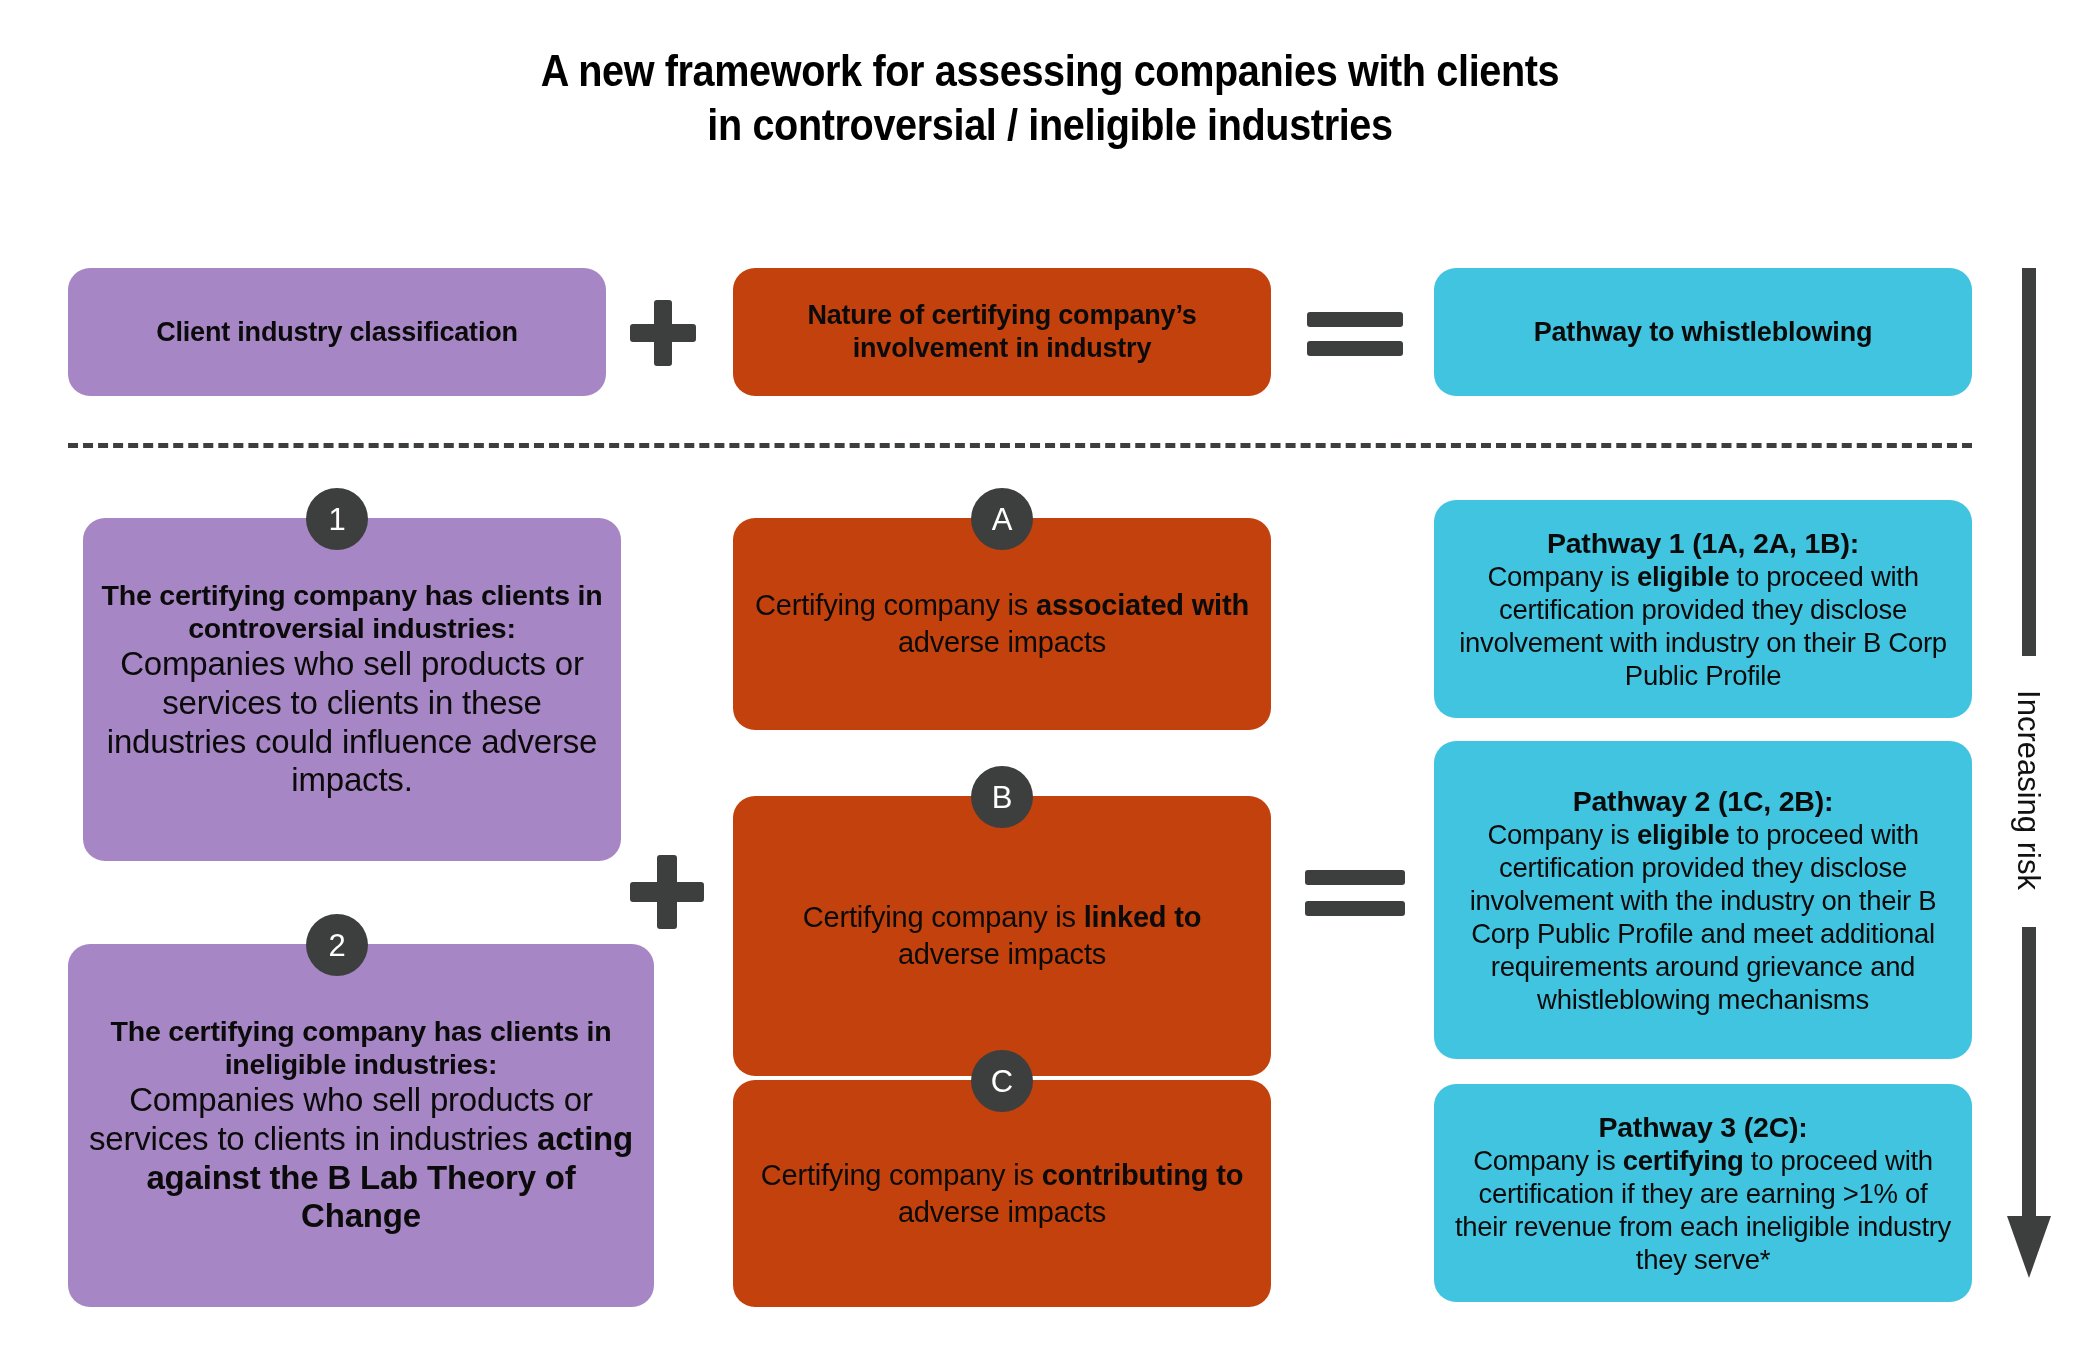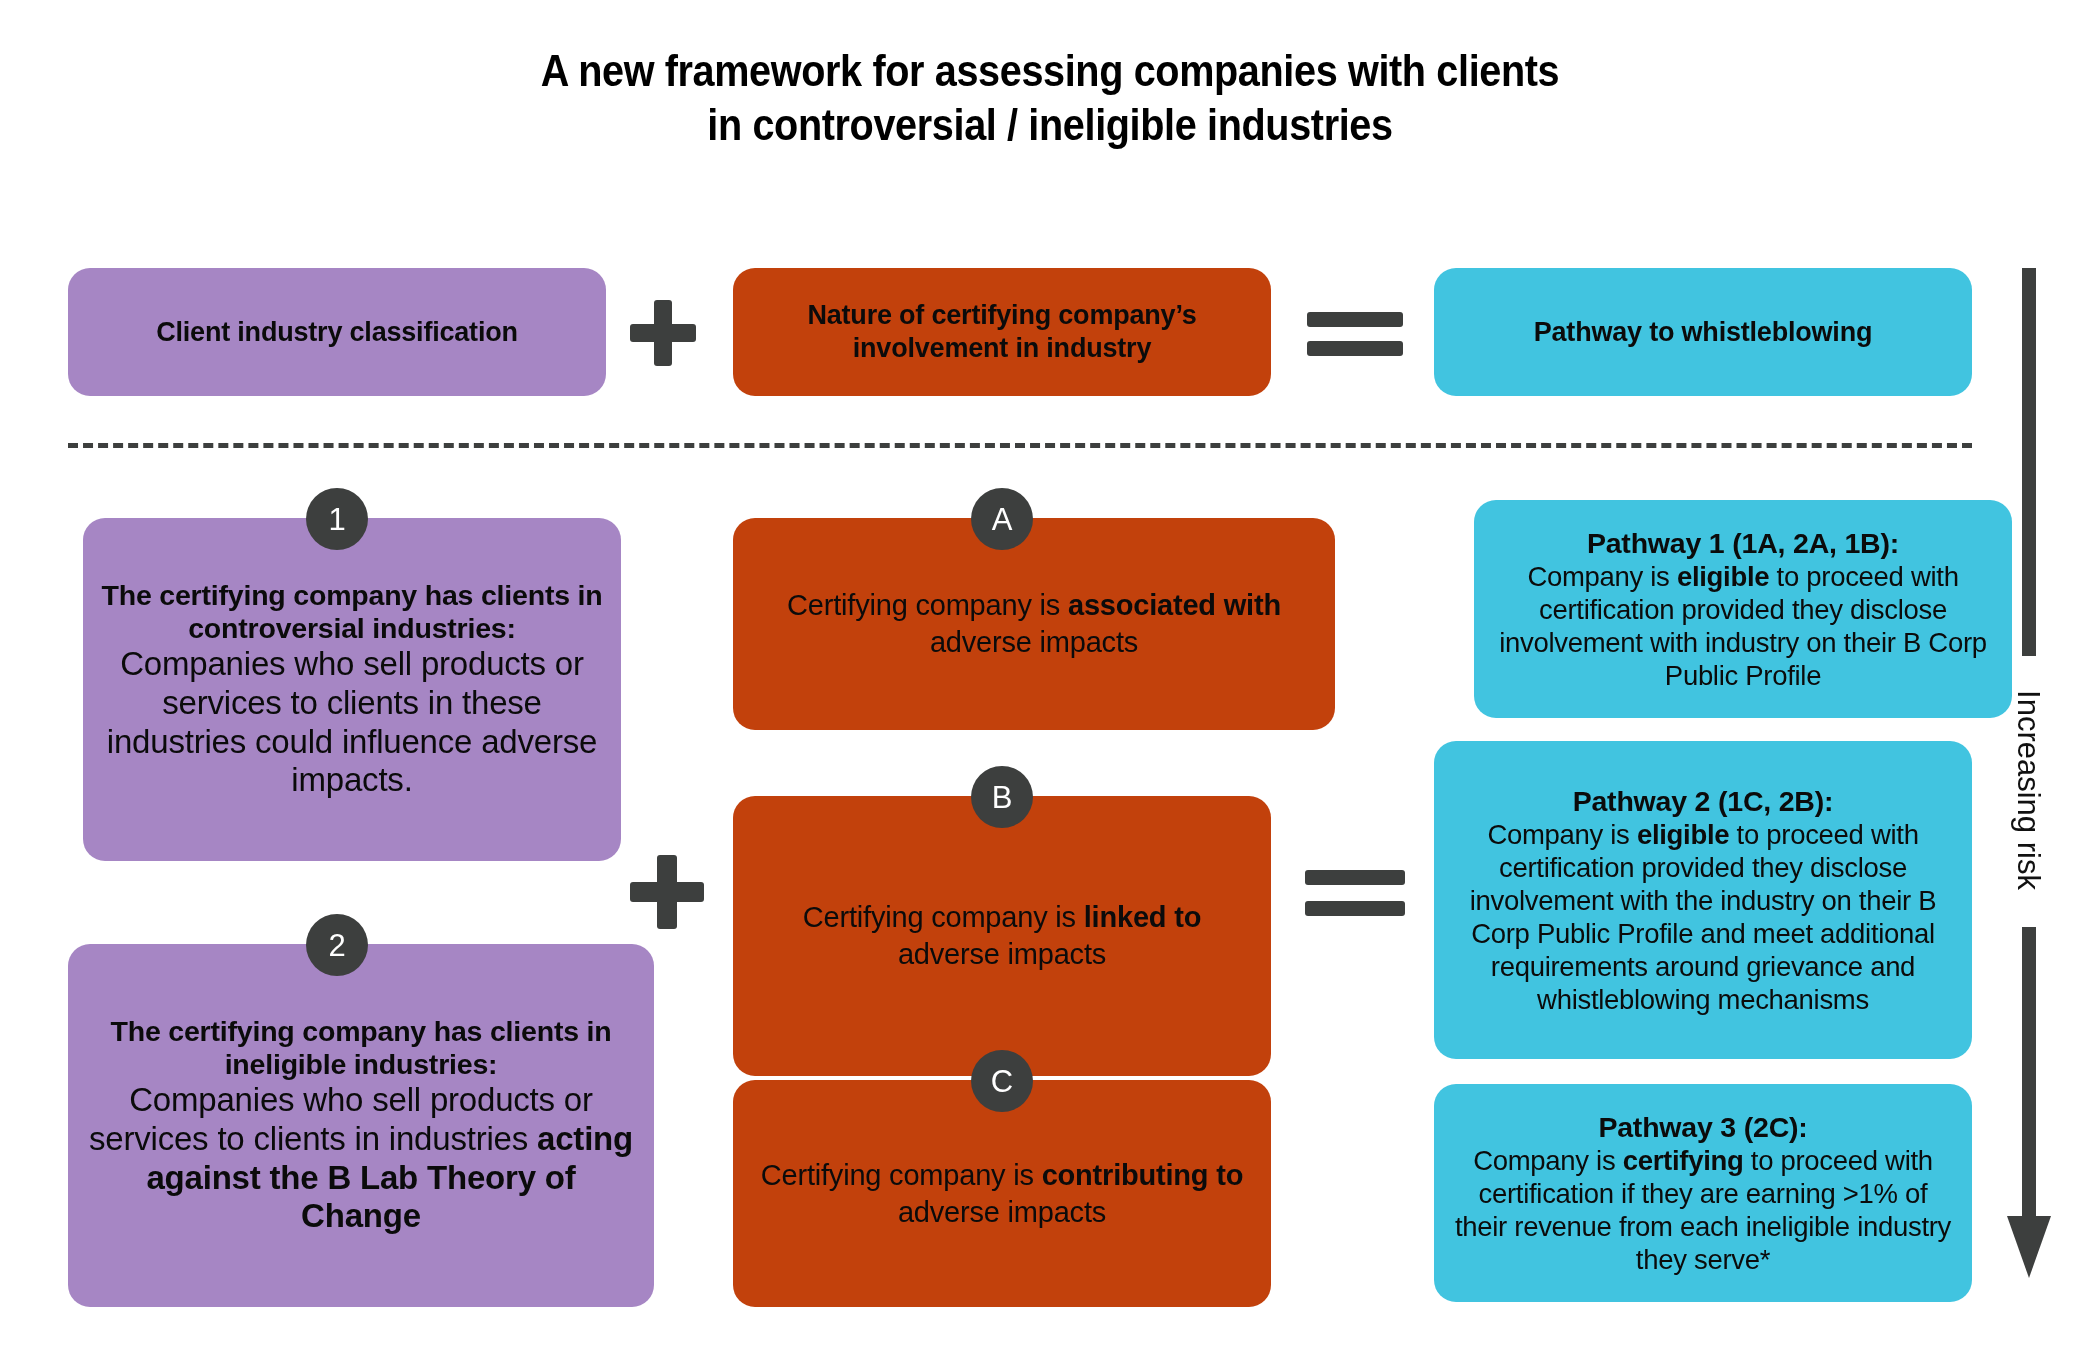--- a/index.html
+++ b/index.html
@@ -126,36 +126,36 @@
   }
   .purple-body {
     font-weight: normal;
     font-size: 33px;
     line-height: 1.17;
     letter-spacing: -0.2px;
   }
   .purple-body b { font-weight: bold; }
 
   
-  #box-a { left: 733px;  top: 518px; width: 602px; height: 212px; }
+  #box-a { left: 733px;  top: 518px; width: 538px; height: 212px; }
   #badge-a { left: 971px; top: 488px; }
   #box-b { left: 733px;  top: 796px; width: 538px; height: 280px; }
   #badge-b { left: 971px; top: 766px; }
   #box-c { left: 733px;  top: 1080px; width: 538px; height: 227px; }
   #badge-c { left: 971px; top: 1050px; }
 
   .green-text {
     font-size: 29px;
     line-height: 1.26;
     letter-spacing: -0.2px;
   }
   .green-text b { font-weight: bold; }
 
   
-  #box-p1 { left: 1434px; top: 500px; width: 538px; height: 218px; margin-left: 40px; }
+  #box-p1 { left: 1434px; top: 500px; width: 538px; height: 218px; }
   #box-p2 { left: 1434px; top: 741px; width: 538px; height: 318px; }
   #box-p3 { left: 1434px; top: 1084px; width: 538px; height: 218px; }
 
   .blue-head {
     font-weight: bold;
     font-size: 28.5px;
     line-height: 1.2;
     letter-spacing: -0.2px;
     margin-bottom: 1px;
   }

